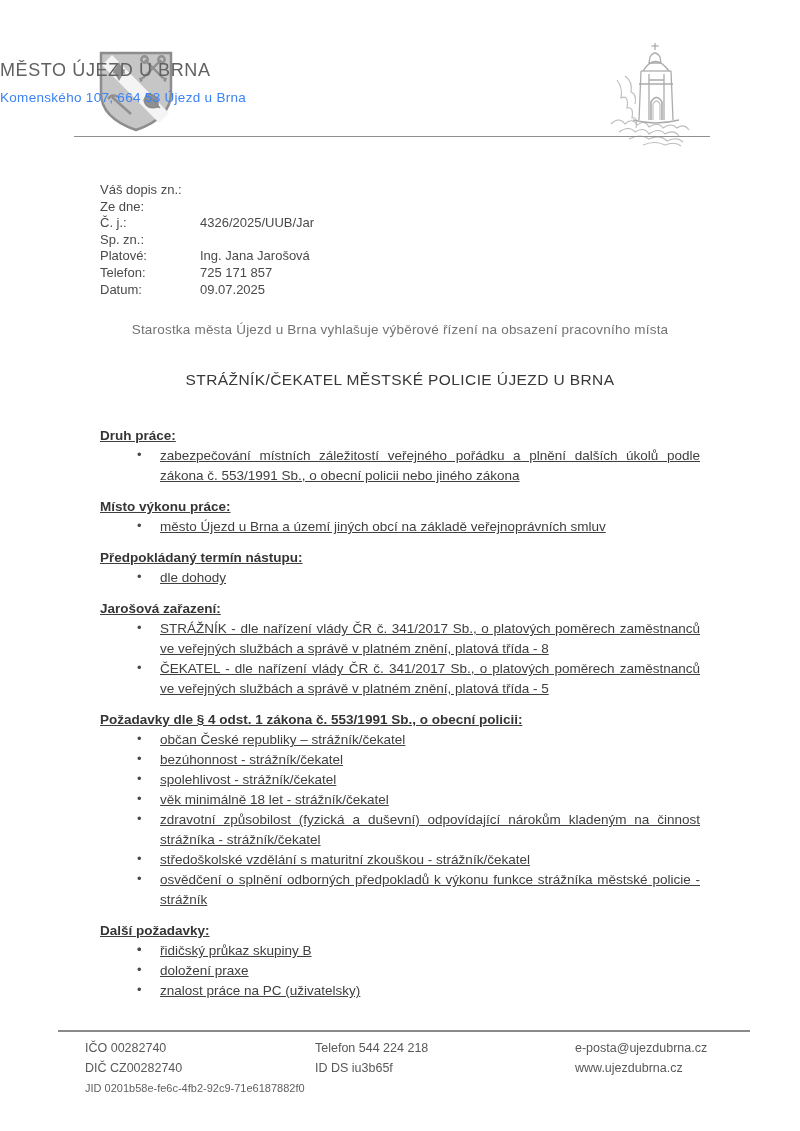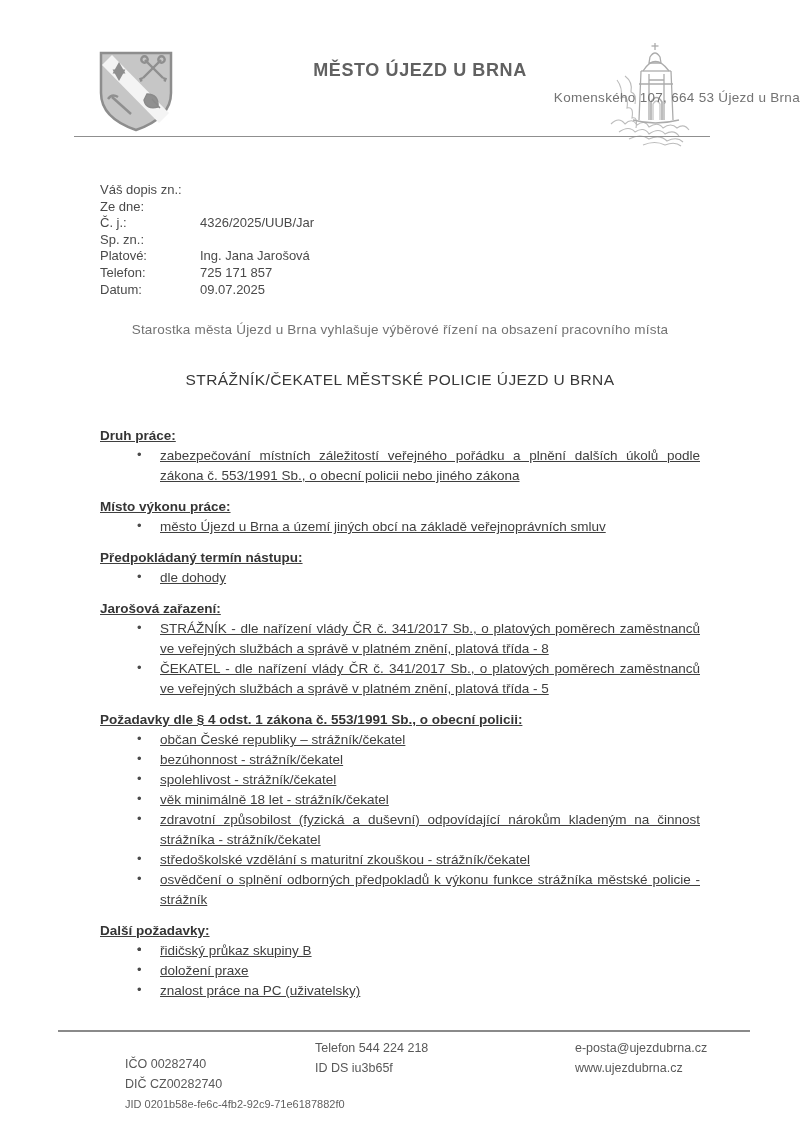--- a/index.html
+++ b/index.html
@@ -5,26 +5,26 @@
   html,body{margin:0;padding:0;background:#e8e8e8;}
   .page{
     position:relative;width:800px;height:1131px;background:#ffffff;
     font-family:"Liberation Sans",sans-serif;color:#3f3f3f;overflow:hidden;
     margin:0 auto;
   }
   
   .coa{position:absolute;left:94px;top:47px;}
   .chapel{position:absolute;left:603px;top:40px;}
   .org-name{
-    position:absolute;left:0;right:0;top:60px;text-align:center;
-    font-size:18px;font-weight:bold;color:#616161;letter-spacing:.6px;padding-left:40px;
+    position:absolute;left:0;right:0;top:60px;
+    font-size:18px;font-weight:normal;color:#616161;letter-spacing:.6px;
   }
   .org-address{
-    position:absolute;left:0;right:0;top:90px;text-align:right;
-    font-size:13.5px;color:#737373;letter-spacing:.3px;
+    position:absolute;left:0;right:0;top:90px;text-align:left;
+    font-size:13.5px;color:#3b82f6;letter-spacing:.3px;
   }
   .header-rule{position:absolute;left:74px;top:136px;width:636px;height:1px;background:#8f8f8f;}
   
   .ref-block{position:absolute;left:100px;top:182px;font-size:13px;color:#4a4a4a;}
   .ref-row{display:flex;line-height:16.6px;}
   .ref-label{width:100px;}
   .ref-value{white-space:nowrap;}
   
   .intro{
     position:absolute;left:60px;right:60px;top:322px;text-align:center;
@@ -37,21 +37,21 @@
   
   .content{position:absolute;left:100px;top:426px;width:600px;font-size:13.5px;line-height:20px;color:#3f3f3f;}
   .section{margin-bottom:11px;text-decoration:underline;}
   .section-heading{font-weight:bold;color:#353535;}
   .bullet-item{position:relative;padding-left:60px;text-align:justify;}
   .bullet-dot{position:absolute;left:37px;top:-1px;font-size:13px;color:#4a4a4a;}
   
   .footer-rule{position:absolute;left:58px;top:1030px;width:692px;height:2px;background:#8a8a8a;}
   .footer{position:absolute;left:0;top:1038px;width:800px;font-size:12.5px;color:#585858;}
   .footer div{line-height:20px;}
-  .f-col1{position:absolute;left:85px;top:16px;margin-left:40px;}
+  .f-col1{position:absolute;left:85px;top:0;}
   .f-col2{position:absolute;left:315px;top:0;}
   .f-col3{position:absolute;left:575px;top:0;}
   .jid{font-size:11px;color:#606060;}
   svg{display:block;}
 </style>
 </head>
 <body>
 
 <div class="page">
 

